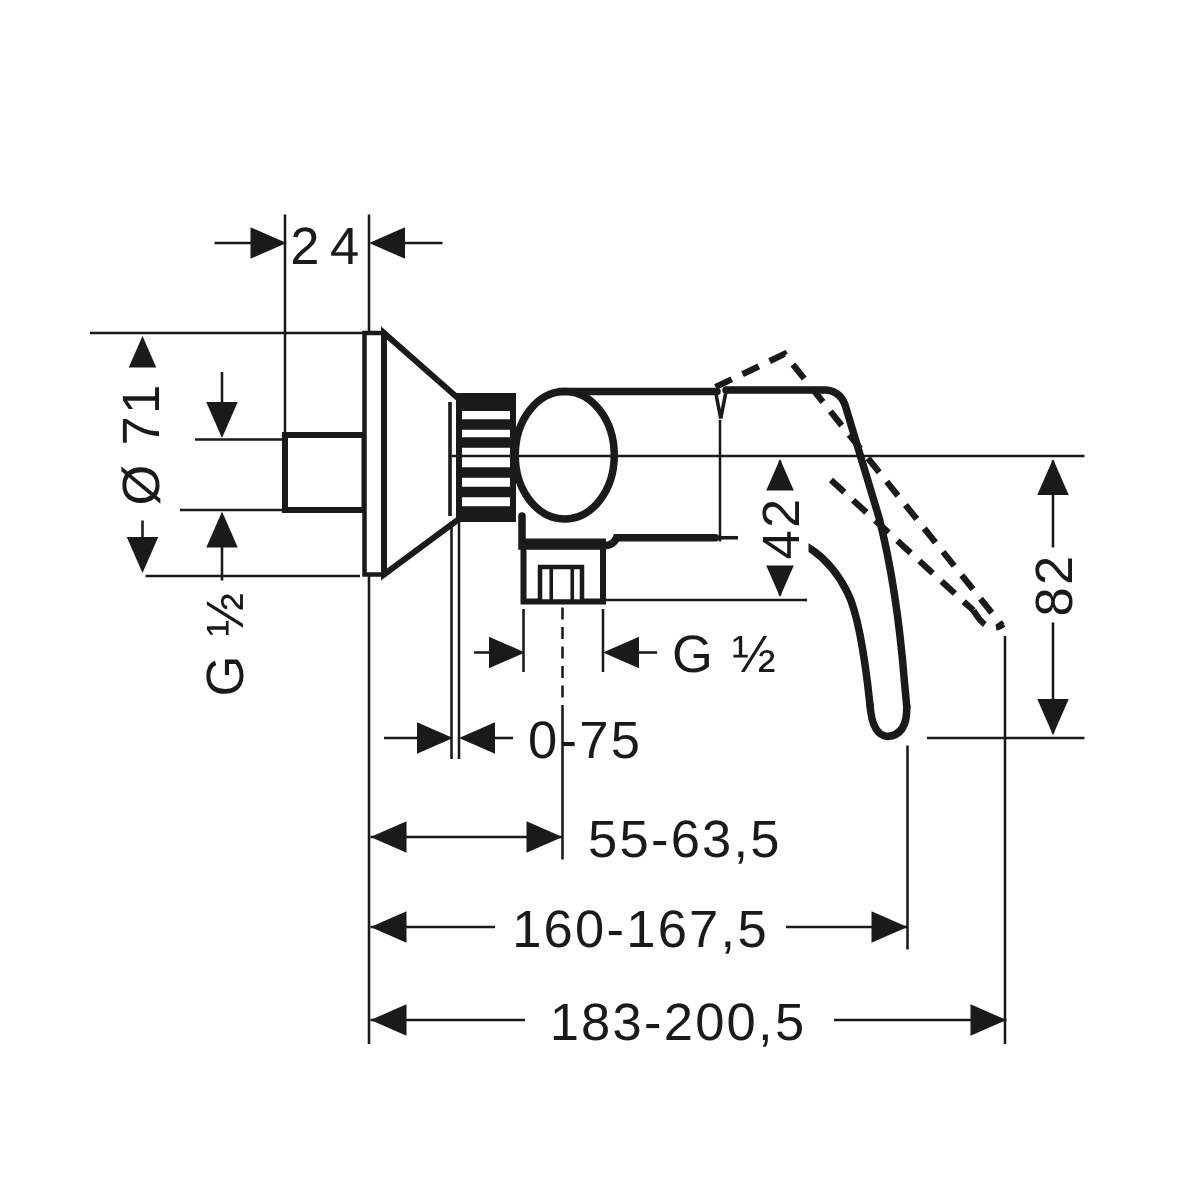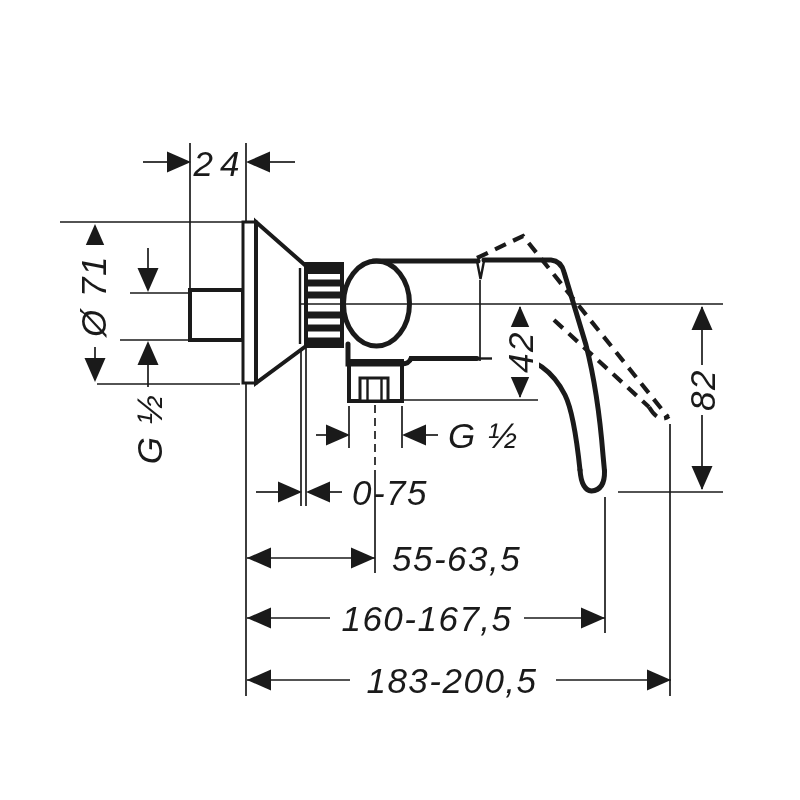--- a/index.html
+++ b/index.html
@@ -1,16 +1,16 @@
 <!DOCTYPE html>
 <html><head>
 <meta charset="utf-8">
 <style>
   html,body{margin:0;padding:0;background:#fff;}
-  .stage{width:800px;height:800px;background:#fff;position:relative;overflow:hidden;font-style:italic;}
+  .stage{width:800px;height:800px;background:#fff;position:relative;overflow:hidden;}
   svg{display:block;}
   text{font-family:"Liberation Sans","DejaVu Sans",sans-serif;font-size:35px;fill:#1a1a1a;letter-spacing:1.5px;}
   .wide{letter-spacing:7px;}
   .thin{stroke:#1a1a1a;stroke-width:1.7;fill:none;}
   .med{stroke:#1a1a1a;stroke-width:2.4;fill:none;}
   .thick{stroke:#1a1a1a;stroke-width:5;fill:none;stroke-linecap:round;}
   .thick4{stroke:#1a1a1a;stroke-width:4;fill:#fff;}
   .dash{stroke:#1a1a1a;stroke-width:4.2;fill:none;stroke-dasharray:12 8;stroke-linecap:butt;}
   .arrow{fill:#1a1a1a;stroke:none;}
 </style>

